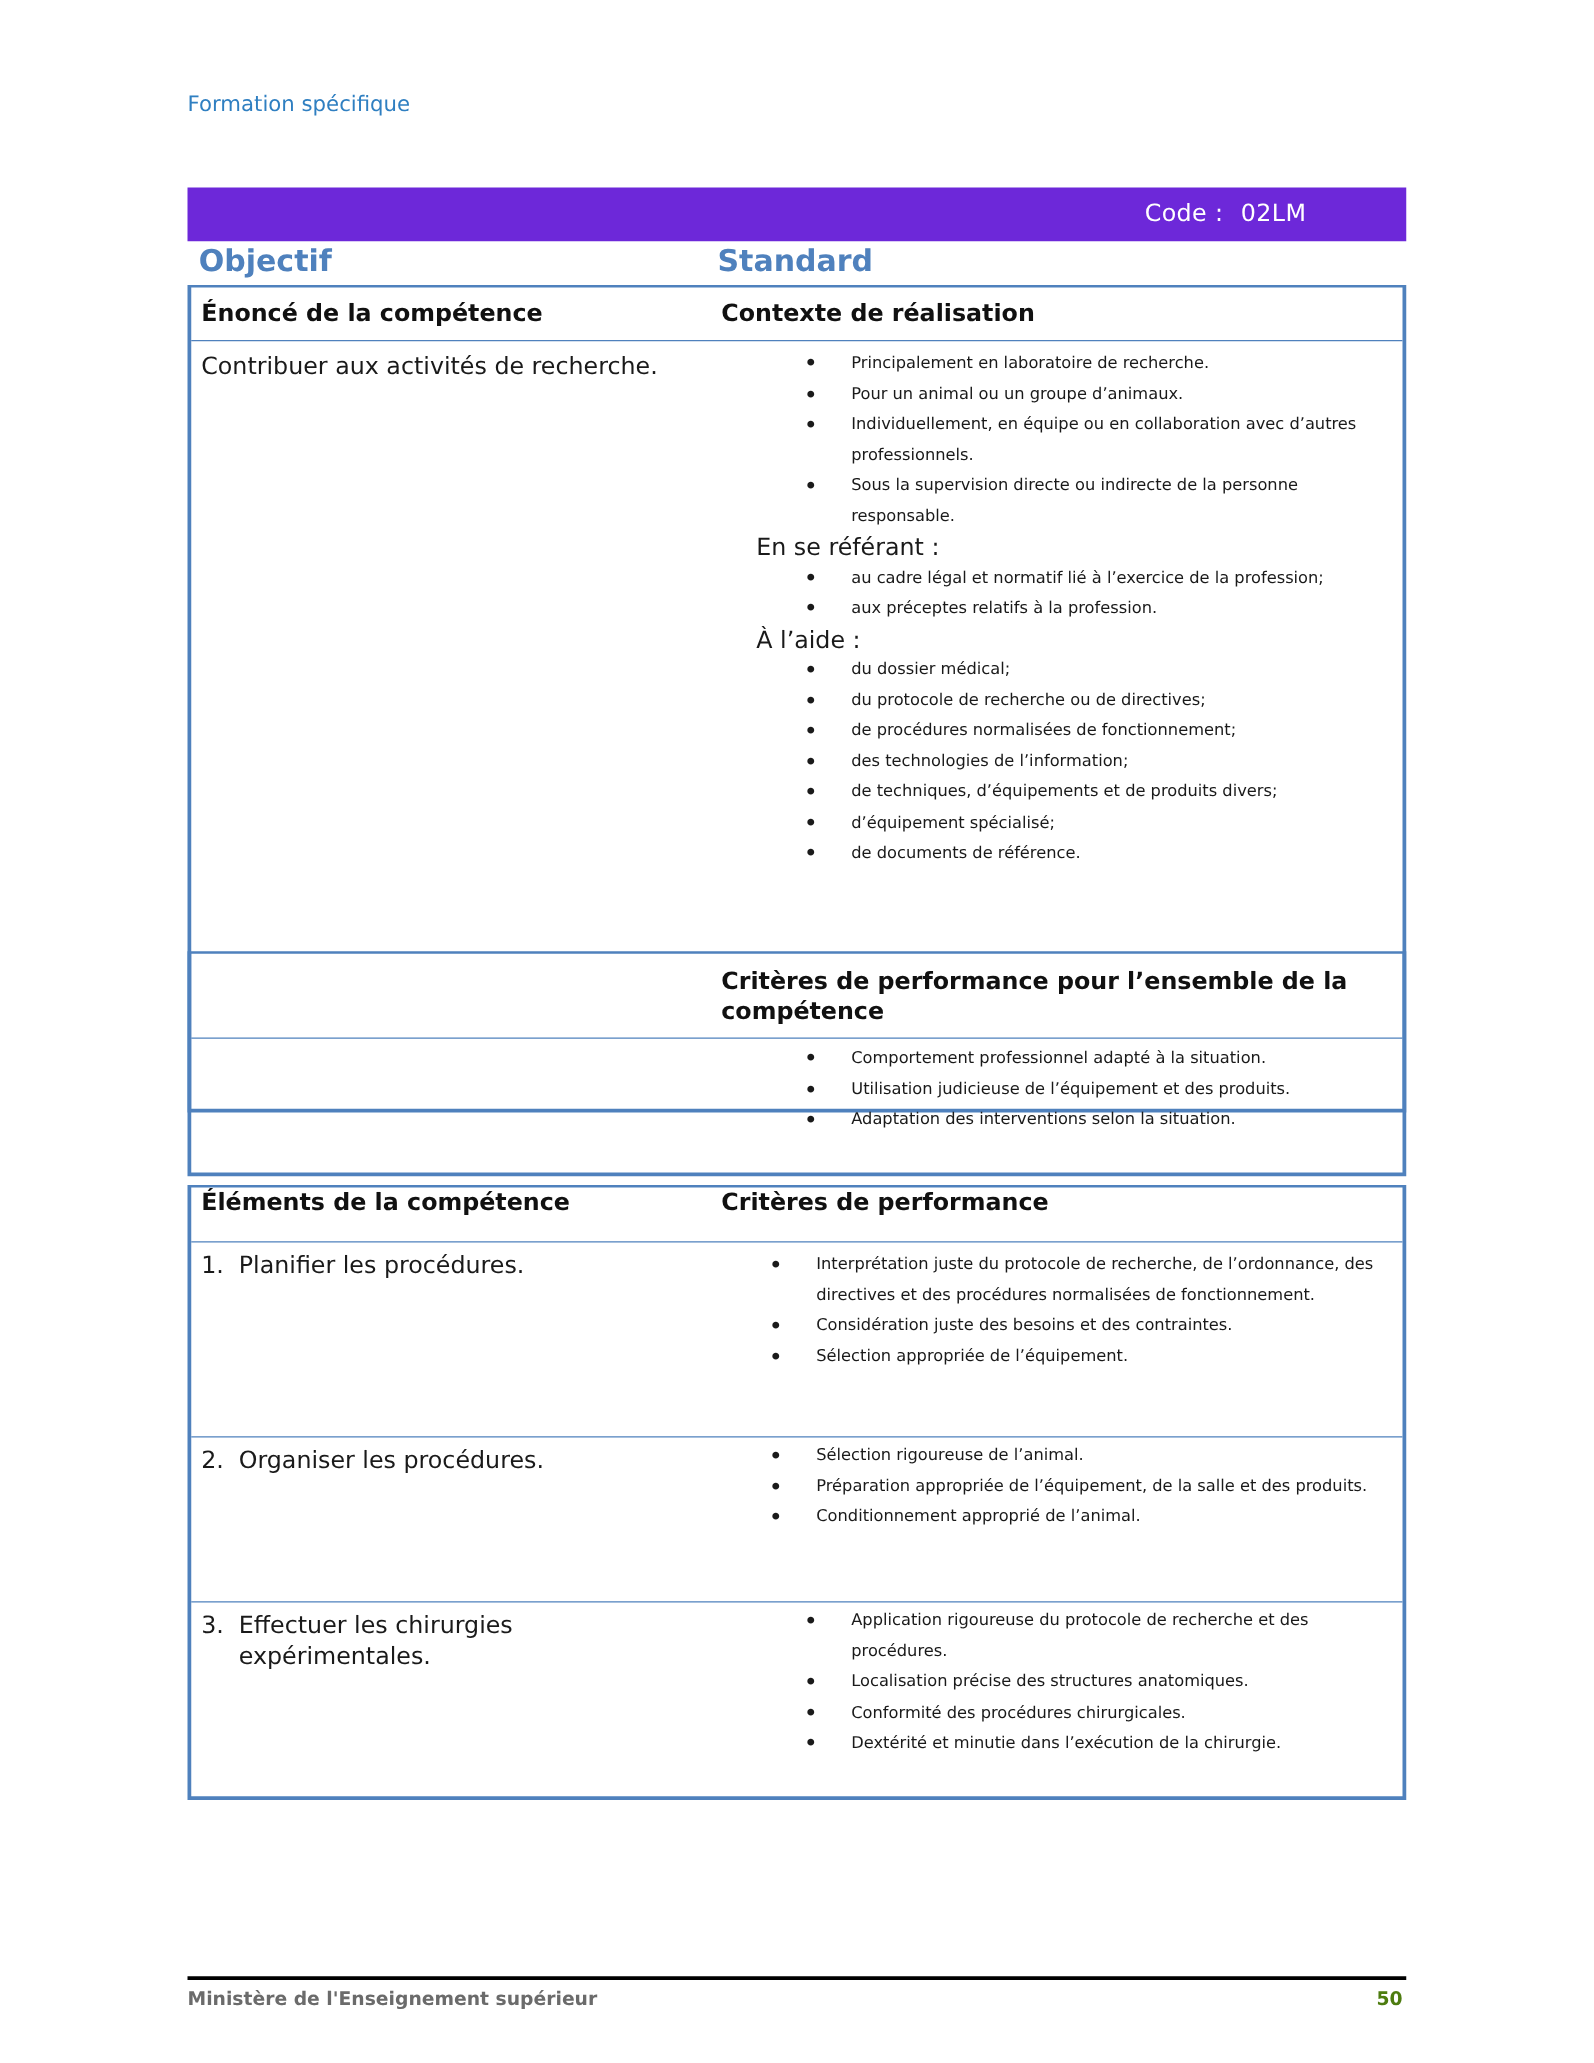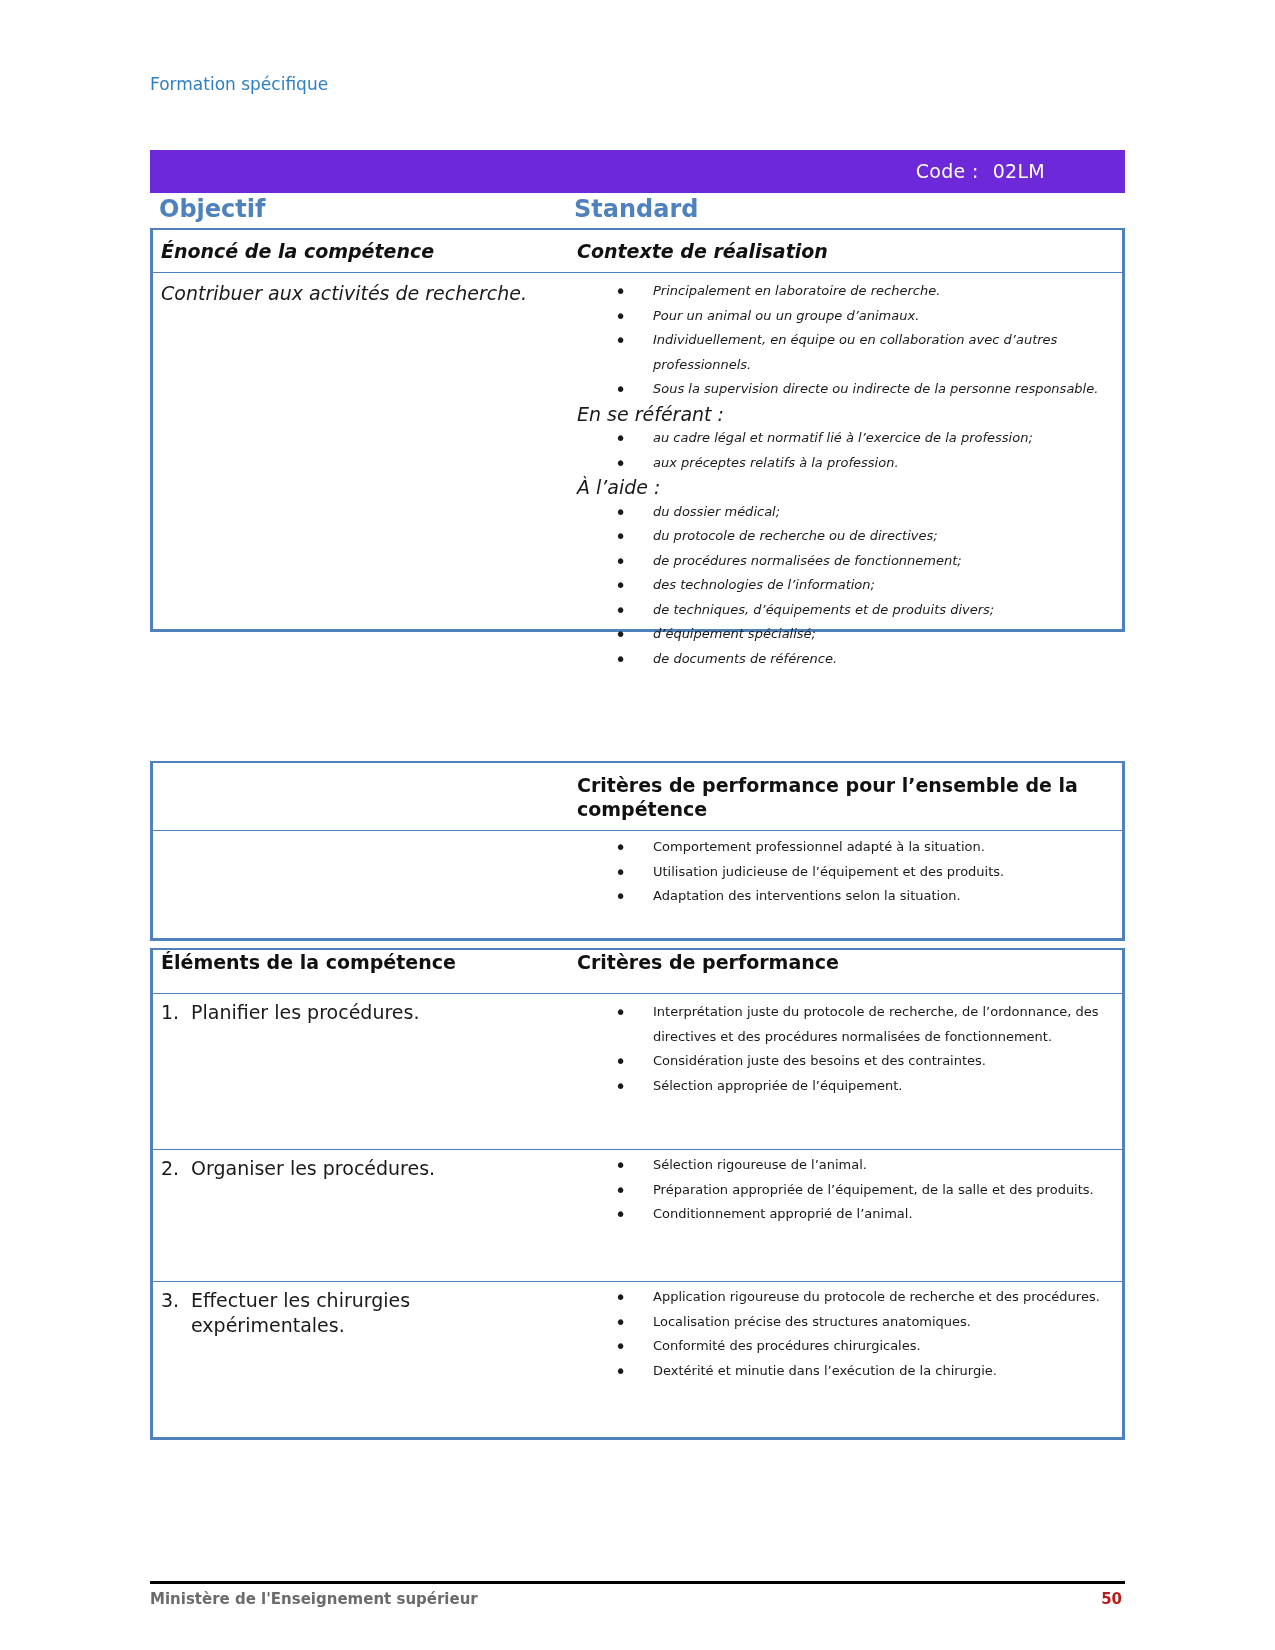--- a/index.html
+++ b/index.html
@@ -11,53 +11,53 @@
   .code-text { position: absolute; right: 80px; top: 10px; color: #ffffff; font-size: 19px; letter-spacing: 0.3px; }
   .code-text .gap { display: inline-block; width: 14px; }
   .section-heads { position: absolute; left: 150px; top: 193px; width: 975px; height: 35px; }
   .section-heads .h { position: absolute; top: 2px; font-size: 24px; font-weight: bold; color: #4f81bd; }
   .h-objectif { left: 9px; }
   .h-standard { left: 424px; }
 
   .tbl { position: absolute; left: 150px; width: 975px; box-sizing: border-box;
          border: 3px solid #4f81bd; border-top-width: 2px; }
   .row { position: relative; display: flex; border-bottom: 1px solid #4f81bd; box-sizing: border-box; }
-  .row:last-child { border-bottom: none; }
+  .row:last-child { border-bottom: none; gap: 28px; }
   .c1 { width: 420px; box-sizing: border-box; padding: 0 8px; }
   .c2 { flex: 1; box-sizing: border-box; padding: 0 8px 0 4px; }
   .hdr { font-weight: bold; font-size: 19px; line-height: 24px; color: #111; }
   .txt { font-size: 19px; line-height: 24.5px; color: #1a1a1a; }
   ul.bl { list-style: none; margin: 0; padding: 0; }
   ul.bl li { position: relative; padding-left: 76px; font-size: 13px; line-height: 24.5px; }
   ul.bl li::before { content: "\2022"; position: absolute; left: 38px; top: 0; font-size: 19px; }
   .lead { font-size: 19px; line-height: 24.5px; }
   .num { display: flex; font-size: 19px; line-height: 24.5px; }
   .num .n { width: 30px; flex: none; }
 
   .footer-rule { position: absolute; left: 150px; top: 1581px; width: 975px; height: 3px; background: #000; }
   .footer-left { position: absolute; left: 150px; top: 1590px; font-size: 15px; font-weight: bold; color: #6b6b6b; }
-  .footer-right { position: absolute; right: 153px; top: 1590px; font-size: 15px; font-weight: bold; color: #b91c1c; }
+  .footer-right { position: absolute; right: 153px; top: 1590px; font-size: 15px; font-weight: bold; color: #4d7c0f; }
 </style>
 </head>
 <body>
 
 <div class="running-head">Formation spécifique</div>
 
 <div class="code-bar">
   <div class="code-text">
     <span>Code :</span><span class="gap"></span><span>02LM</span>
   </div>
 </div>
 
 <div class="section-heads">
   <div class="h h-objectif">Objectif</div>
   <div class="h h-standard">Standard</div>
 </div>
 
-<div class="tbl" style="top:228px; height:404px;font-style:italic;">
+<div class="tbl" style="top:228px; height:662px;">
   <div class="row" style="height:43px; align-items:center;">
     <div class="c1 hdr">Énoncé de la compétence</div>
     <div class="c2 hdr">Contexte de réalisation</div>
   </div>
   <div class="row" style="padding-top:6px;">
     <div class="c1 txt" style="padding-top:2px;">Contribuer aux activités de recherche.</div>
     <div class="c2">
       <ul class="bl">
         <li>Principalement en laboratoire de recherche.</li>
         <li>Pour un animal ou un groupe d’animaux.</li>

